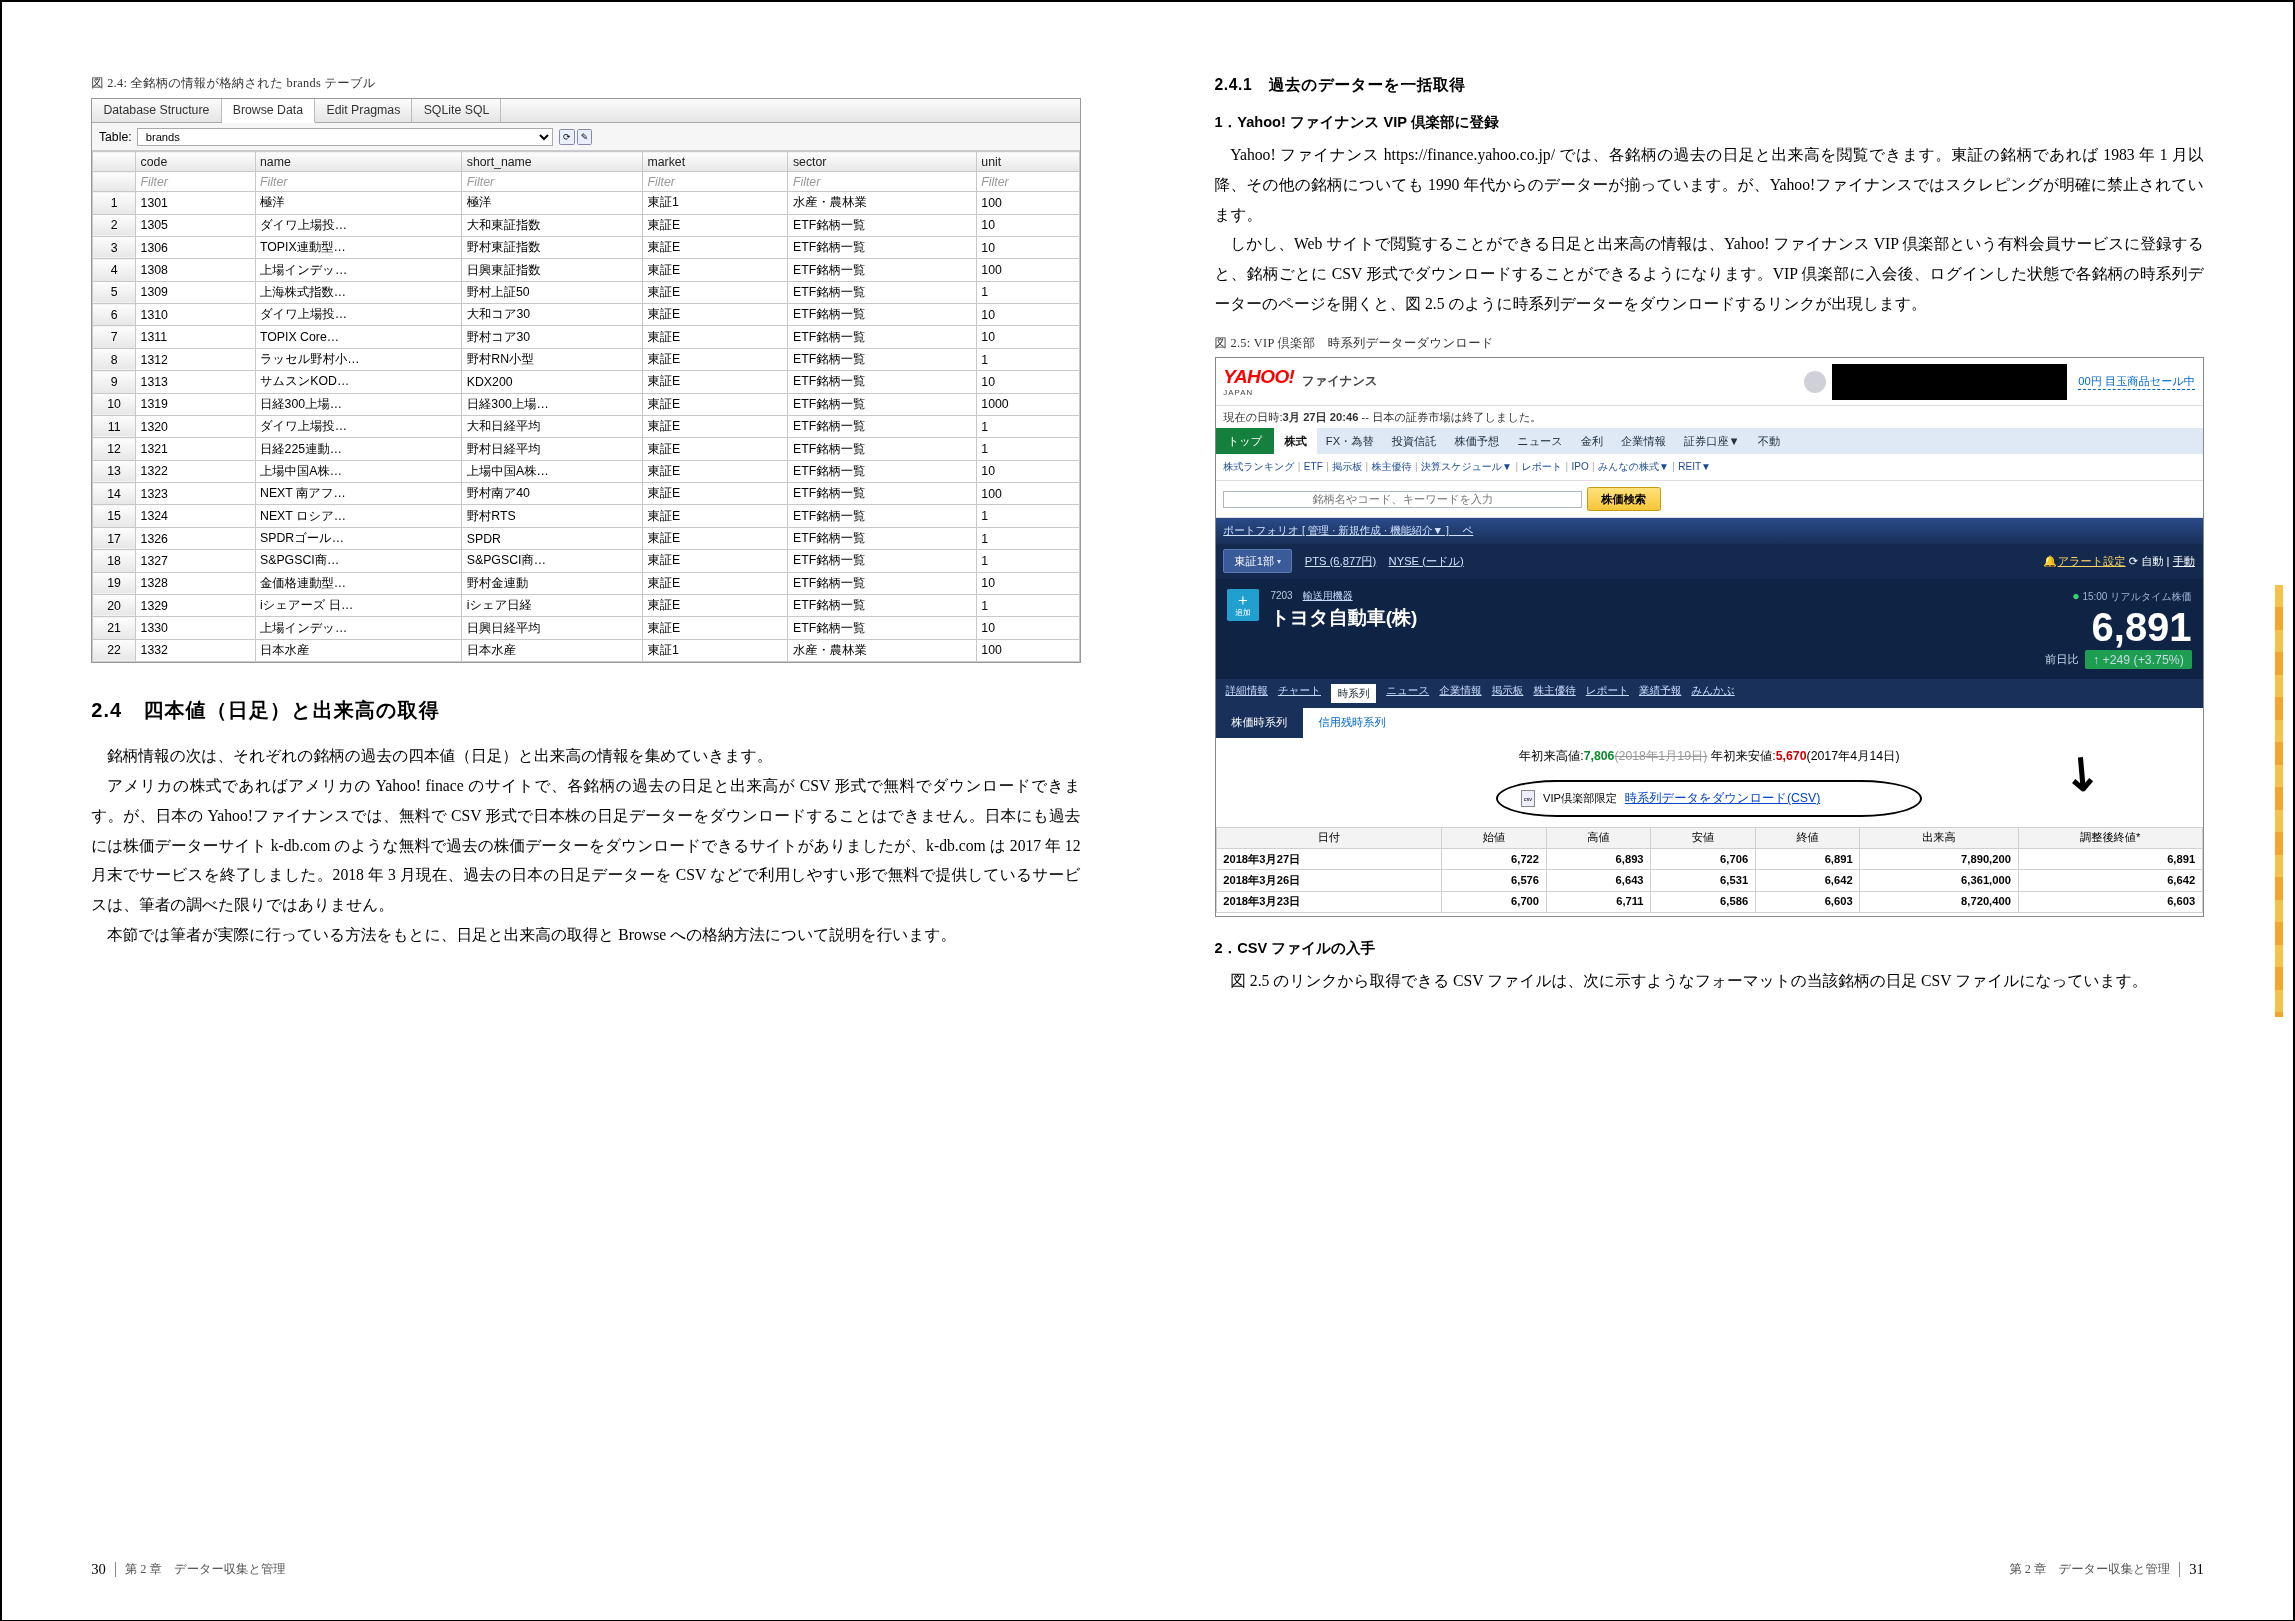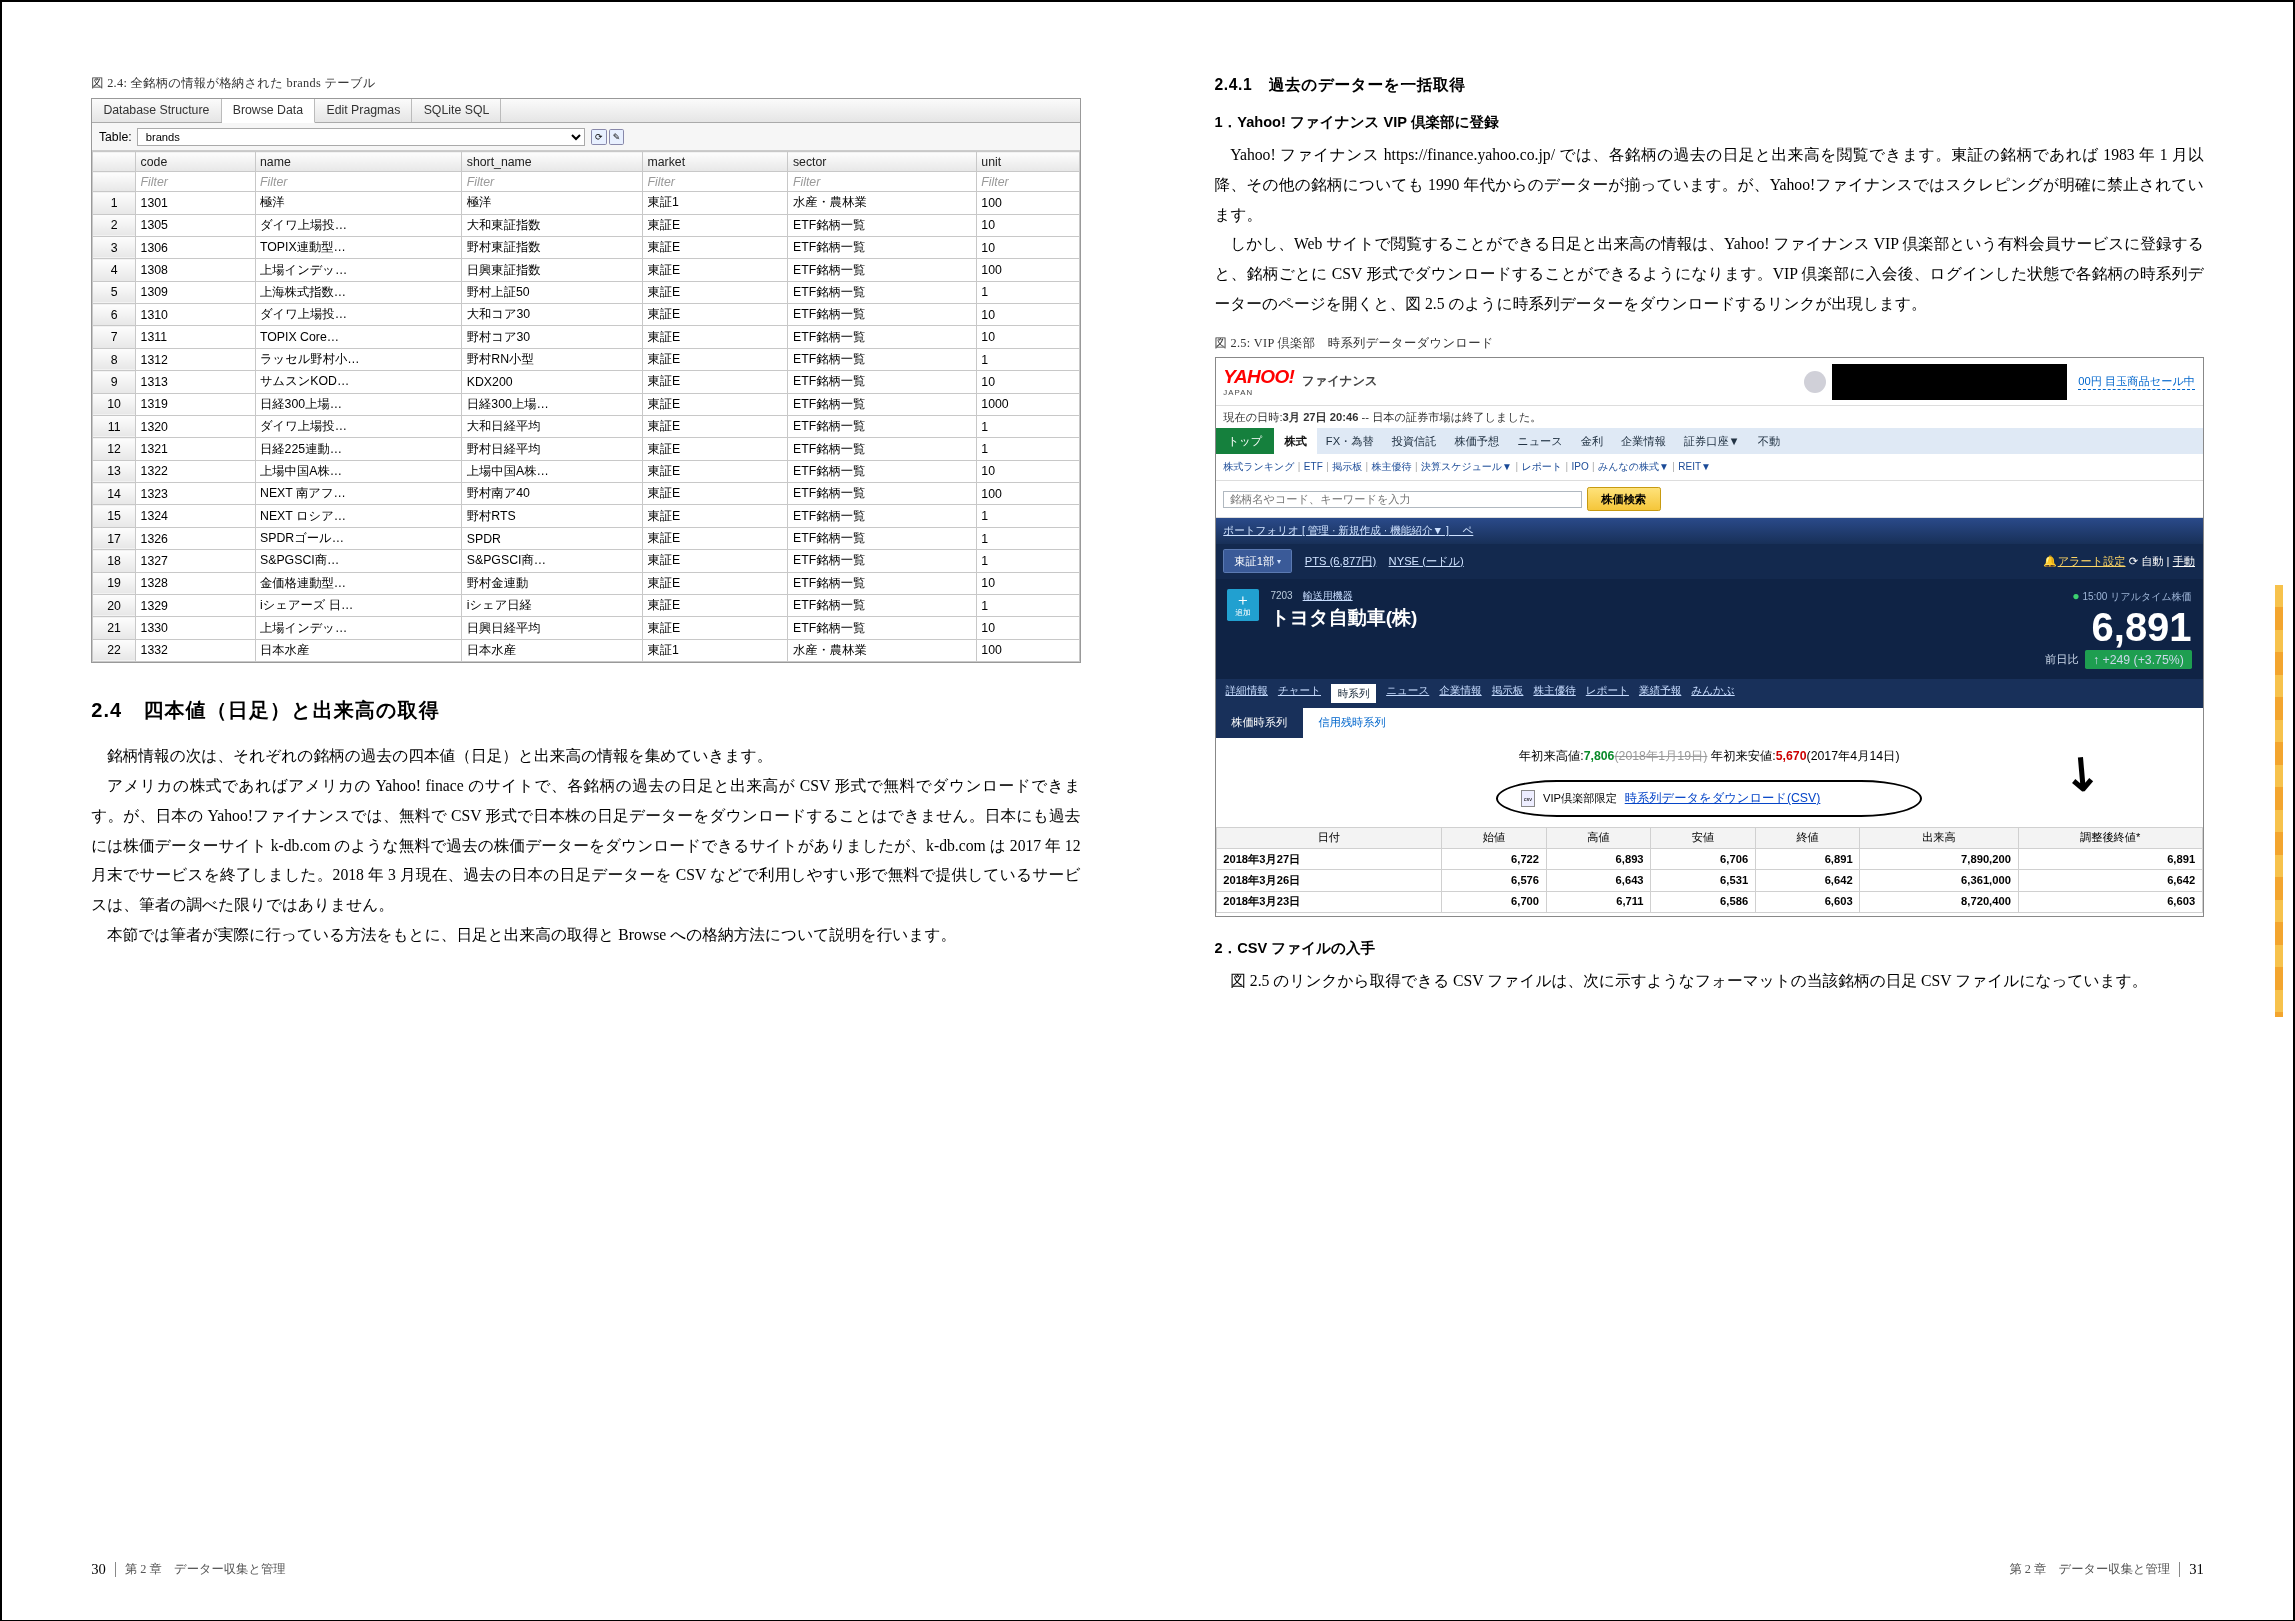--- a/index.html
+++ b/index.html
@@ -15,21 +15,21 @@
   .page { width: 50%; padding: 62px 67px 34px 78px; position: relative; }
   .page.right { padding: 62px 78px 34px 67px; }
 
   
   .fig-caption { font-size: 12.3px; color: #333; margin-bottom: 5.6px; letter-spacing: 0.3px; }
   .db-window { border: 0.6px solid #999; width: 100%; }
   .tabbar { display: flex; background: linear-gradient(#fbfbfb,#e5e5e5); border-bottom: 0.6px solid #aaa; font-family: Tahoma, sans-serif; font-size: 12.3px; }
   .tab { padding: 4.5px 11.2px; border-right: 0.6px solid #bbb; color: #333; }
   .tab.active { background: #fff; border-bottom: 1.1px solid #fff; margin-bottom: -0.6px; }
   .toolbar { display: flex; align-items: center; padding: 4.5px 6.7px; background: #f6f6f6; border-bottom: 0.6px solid #ccc; gap: 5.6px; font-family: Tahoma, sans-serif; font-size: 12.3px; }
-  .toolbar select { width: 448px; height: 18px; font-size: 11.2px; border: 0.6px solid #aaa; background: #fff; padding-left: 3.4px; }
+  .toolbar select { width: 416px; height: 18px; font-size: 11.2px; border: 0.6px solid #aaa; background: #fff; padding-left: 3.4px; }
   .tbl-icons { display:inline-flex; gap:2.2px; }
   .tbl-icons span { width:15.7px; height:15.7px; background:#e8f0ff; border:0.6px solid #88a; border-radius:1.7px; display:inline-flex; align-items:center; justify-content:center; font-size:9px; }
 
   table.grid { width: 100%; border-collapse: collapse; font-family: "MS PGothic", sans-serif; font-size: 12.3px; }
   table.grid th, table.grid td { border: 0.6px solid #c8c8c8; padding: 2.2px 4.5px; text-align: left; height: 20px; white-space: nowrap; overflow:hidden; }
   table.grid th { background: linear-gradient(#fdfdfd,#e7e7e7); font-weight: normal; color:#222;}
   table.grid tr.filter td { color:#999; font-style: italic; }
   table.grid td.rownum { background: linear-gradient(#fdfdfd,#e7e7e7); text-align:center; width:28px;}
   .col-code{width:78px}.col-name{width:135px}.col-short{width:118px}.col-market{width:95px}.col-sector{width:123px}.col-unit{width:67px}
 
@@ -52,21 +52,21 @@
   .sale{ color:#06c; border-bottom:0.6px dashed #06c; margin-left:5.6px;}
   .yf-market{ padding:3.4px 7.8px; font-size:11.2px; color:#333;}
   .yf-market b{ font-weight:bold;}
   .nav1{ background:#dfe9f5; display:flex; align-items:center; font-size:11.2px;}
   .nav1 .home{ background:#15803d; color:#fff; padding:5.6px 12.3px;font-family:Liberation Mono, monospace;}
   .nav1 .active{ background:#fff; color:#111; font-weight:bold; padding:5.6px 10px;}
   .nav1 a{ padding:5.6px 9px; color:#234; text-decoration:none;}
   .nav2{ background:#fff; border-bottom:0.6px solid #ddd; padding:5.6px 7.8px;color:#1a4a97; font-size:10px; display:flex; gap:3.4px; align-items:center; white-space:nowrap; overflow:hidden;}
   .nav2 span{ color:#aaa;}
   .searchrow{ display:flex; padding:6.7px 7.8px; gap:4.5px; align-items:center; border-bottom:0.6px solid #ddd;}
-  .searchrow input{ flex:1; height:17px; border:1.1px solid #b0b8c0; font-size:11.2px; padding:0 5.6px; max-width:359px;}
+  .searchrow input{ flex:1; height:17px; border:1.1px solid #b0b8c0; font-size:11.2px; padding:0 5.6px; max-width:359px;text-align:center;}
   .searchrow button{ height:23.5px; padding:0 13.5px; background:linear-gradient(#fee27a,#f5c63a); border:0.6px solid #c79a10; border-radius:2.2px; font-size:11.2px; font-weight:bold;}
   .portbar{ background:linear-gradient(#2a4a8a,#183058); color:#fff; padding:5.6px 7.8px; font-size:10.6px;}
   .portbar .u{ text-decoration:underline; color:#cfe2ff;}
   .stk-hdr{ background:#13294e; color:#fff; padding:5.6px 7.8px; display:flex; align-items:center; gap:12.3px;}
   .pill{ background:#3a5a98; padding:3.4px 10px; border-radius:1.7px; border:0.6px solid #5b7ab2; color:#fff;}
   .tri{display:inline-block;width:0;height:0;border-left:2.8px solid transparent;border-right:2.8px solid transparent;border-top:4.5px solid #cfe2ff;margin-left:3.4px;vertical-align:middle;}
   .alert{ margin-left:auto; color:#ffd666;}
   .alert .bell{ color:#ffd666;}
   .stk-main{ background:#0f2345; color:#fff; padding:10px 11.2px; display:flex; gap:11.2px; position:relative;}
   .addbox{ width:32.5px;height:32.5px; background:#21a0d0; display:flex; flex-direction:column; align-items:center; justify-content:center; font-size:7.8px; color:#fff; border-radius:1.7px;}

